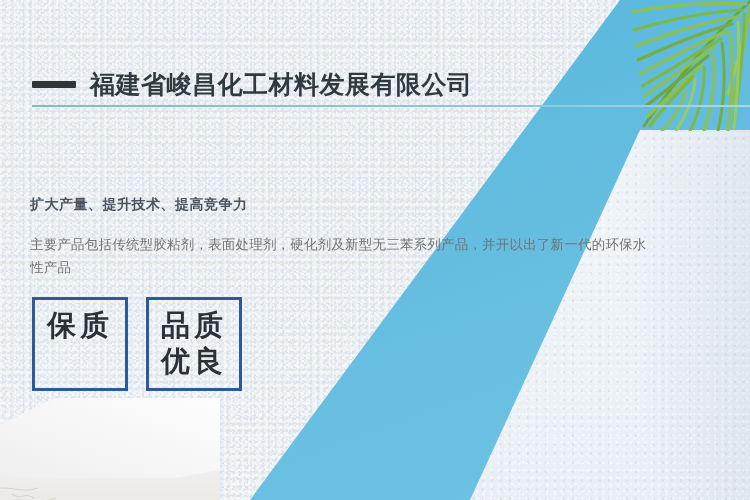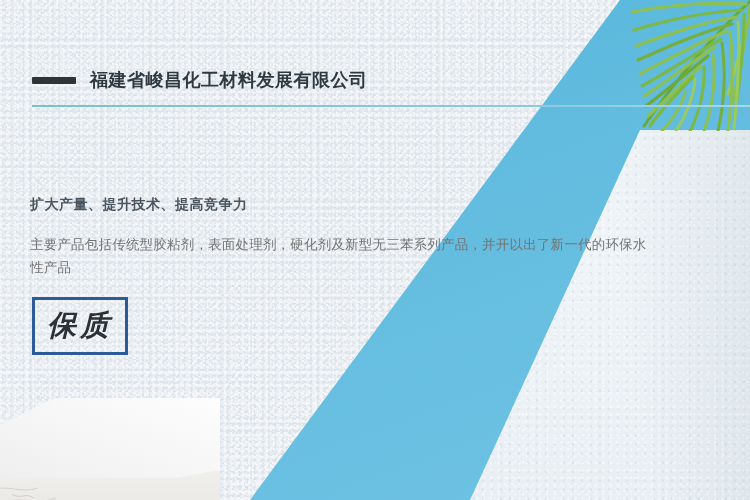--- a/index.html
+++ b/index.html
@@ -134,21 +134,21 @@
     align-items: center;
     gap: 14px;
   }
   .dash {
     width: 44px;
     height: 7px;
     background: #2f3436;
     border-radius: 1px;
   }
   .company-name {
-    font-size: 18px;
+    font-size: 25px;
     font-weight: 700;
     color: #2f3a40;
     letter-spacing: .5px;
     white-space: nowrap;
   }
   .rule {
     position: absolute;
     left: 32px; top: 105px;
     width: 718px;
     height: 2px;
@@ -194,21 +194,20 @@
     color: #737373;
     letter-spacing: .2px;
   }
 
   
   .features {
     position: absolute;
     left: 32px; top: 297px;
     display: flex;
     gap: 18px;
-    font-style: italic;
   }
   .feature-box {
     border: 3px solid #2d5b9a;
     padding: 7px 12px 9px;
     background: rgba(255,255,255,.06);
   }
   .feature-line {
     font-size: 29px;
     font-weight: 700;
     color: #2b3136;
@@ -290,16 +289,20 @@
 
 
     <div class="subtitle">扩大产量、提升技术、提高竞争力</div>
 
     <div class="paragraph">主要产品包括传统型胶粘剂，表面处理剂，硬化剂及新型无三苯系列产品，并开以出了新一代的环保水性产品</div>
 
     <div class="features">
       <div class="feature-box">
         <div class="feature-line">保质</div>
       </div>
+      <div class="feature-box">
+        <div class="feature-line">品质</div>
+        <div class="feature-line">优良</div>
+      </div>
     </div>
 
   </div>
 </div>
 
 </body></html>

